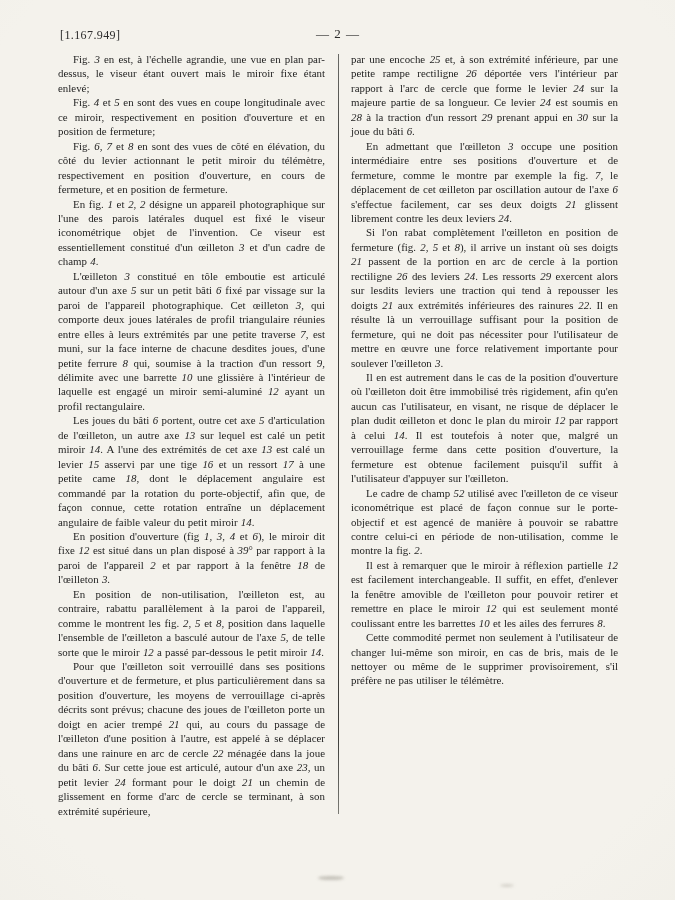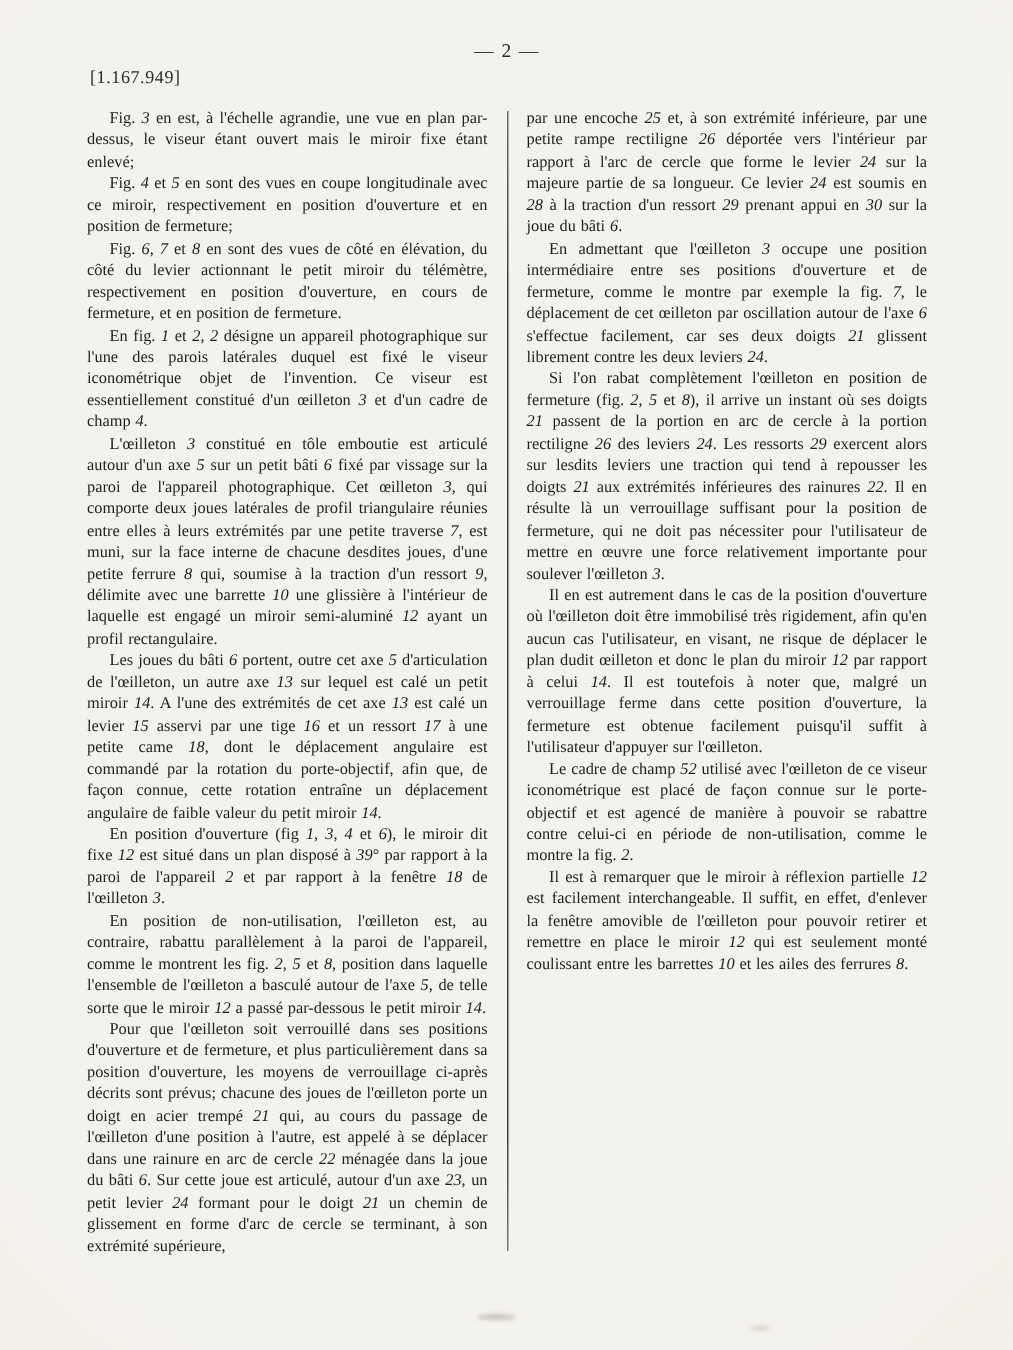--- a/index.html
+++ b/index.html
@@ -23,34 +23,34 @@
     position: absolute;
     left: 58px; top: 28px;
     width: 560px; height: 852px;
   }
   .header-row {
     position: relative;
     height: 24px;
     font-size: 12px;
   }
   .patent-number {
-    position: absolute; left: 2px; top: 16px;
+    position: absolute; left: 2px; top: 0;
     letter-spacing: 0.4px;
     color: #2b2b2b;
   }
   .page-number {
     position: absolute; left: 0; right: 0; top: -2px;
     text-align: center;
     font-size: 13px;
     letter-spacing: 1px;
     color: #2b2b2b;
   }
   .columns {
     position: relative;
-    margin-top: 20px;
+    margin-top: 0;
     display: flex;
     justify-content: space-between;
   }
   .col {
     width: 267px;
     font-size: 10.9px;
     line-height: 14.45px;
     text-align: justify;
     color: #1e1e1e;
     -webkit-hyphens: auto;
@@ -111,19 +111,20 @@
           <p>Pour que l'œilleton soit verrouillé dans ses positions d'ouverture et de fermeture, et plus particulièrement dans sa position d'ouverture, les moyens de verrouillage ci-après décrits sont prévus; chacune des joues de l'œilleton porte un doigt en acier trempé <i>21</i> qui, au cours du passage de l'œilleton d'une position à l'autre, est appelé à se déplacer dans une rainure en arc de cercle <i>22</i> ménagée dans la joue du bâti <i>6</i>. Sur cette joue est articulé, autour d'un axe <i>23</i>, un petit levier <i>24</i> formant pour le doigt <i>21</i> un chemin de glissement en forme d'arc de cercle se terminant, à son extrémité supérieure,</p>
         </div>
       <div class="divider"></div>
       <div class="col">
           <p class="no-indent">par une encoche <i>25</i> et, à son extrémité inférieure, par une petite rampe rectiligne <i>26</i> déportée vers l'intérieur par rapport à l'arc de cercle que forme le levier <i>24</i> sur la majeure partie de sa longueur. Ce levier <i>24</i> est soumis en <i>28</i> à la traction d'un ressort <i>29</i> prenant appui en <i>30</i> sur la joue du bâti <i>6</i>.</p>
           <p>En admettant que l'œilleton <i>3</i> occupe une position intermédiaire entre ses positions d'ouverture et de fermeture, comme le montre par exemple la fig. <i>7</i>, le déplacement de cet œilleton par oscillation autour de l'axe <i>6</i> s'effectue facilement, car ses deux doigts <i>21</i> glissent librement contre les deux leviers <i>24</i>.</p>
           <p>Si l'on rabat complètement l'œilleton en position de fermeture (fig. <i>2</i>, <i>5</i> et <i>8</i>), il arrive un instant où ses doigts <i>21</i> passent de la portion en arc de cercle à la portion rectiligne <i>26</i> des leviers <i>24</i>. Les ressorts <i>29</i> exercent alors sur lesdits leviers une traction qui tend à repousser les doigts <i>21</i> aux extrémités inférieures des rainures <i>22</i>. Il en résulte là un verrouillage suffisant pour la position de fermeture, qui ne doit pas nécessiter pour l'utilisateur de mettre en œuvre une force relativement importante pour soulever l'œilleton <i>3</i>.</p>
           <p>Il en est autrement dans le cas de la position d'ouverture où l'œilleton doit être immobilisé très rigidement, afin qu'en aucun cas l'utilisateur, en visant, ne risque de déplacer le plan dudit œilleton et donc le plan du miroir <i>12</i> par rapport à celui <i>14</i>. Il est toutefois à noter que, malgré un verrouillage ferme dans cette position d'ouverture, la fermeture est obtenue facilement puisqu'il suffit à l'utilisateur d'appuyer sur l'œilleton.</p>
           <p>Le cadre de champ <i>52</i> utilisé avec l'œilleton de ce viseur iconométrique est placé de façon connue sur le porte-objectif et est agencé de manière à pouvoir se rabattre contre celui-ci en période de non-utilisation, comme le montre la fig. <i>2</i>.</p>
           <p>Il est à remarquer que le miroir à réflexion partielle <i>12</i> est facilement interchangeable. Il suffit, en effet, d'enlever la fenêtre amovible de l'œilleton pour pouvoir retirer et remettre en place le miroir <i>12</i> qui est seulement monté coulissant entre les barrettes <i>10</i> et les ailes des ferrures <i>8</i>.</p>
+          <p>Cette commodité permet non seulement à l'utilisateur de changer lui-même son miroir, en cas de bris, mais de le nettoyer ou même de le supprimer provisoirement, s'il préfère ne pas utiliser le télémètre.</p>
         </div>
     </div>
 
   </div>
   <div class="smudge"></div>
   <div class="smudge2"></div>
 </div>
 
 </body></html>

